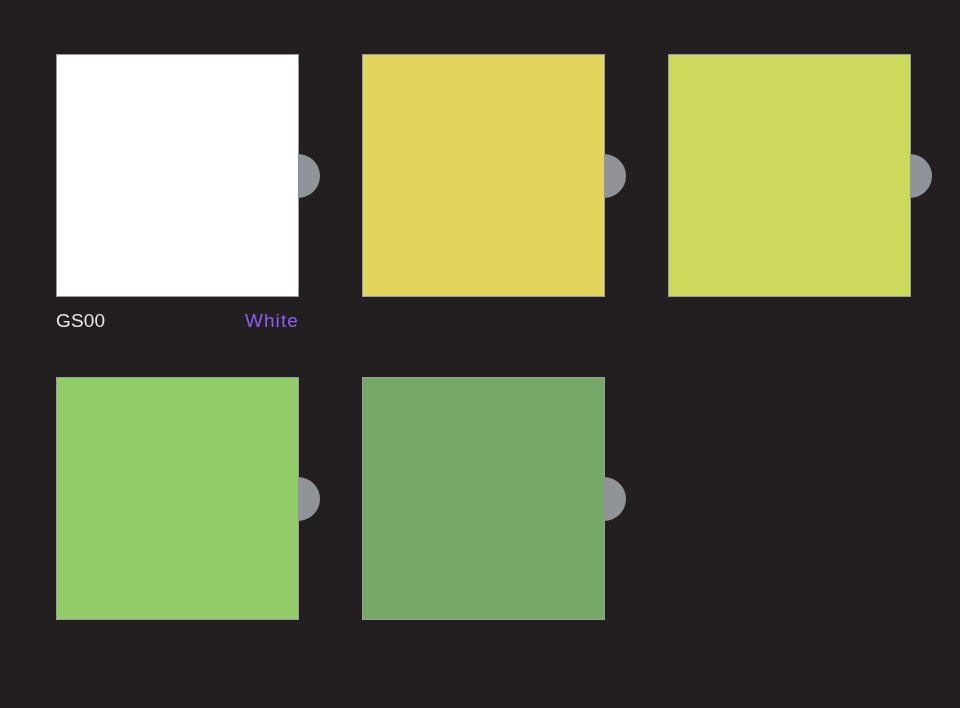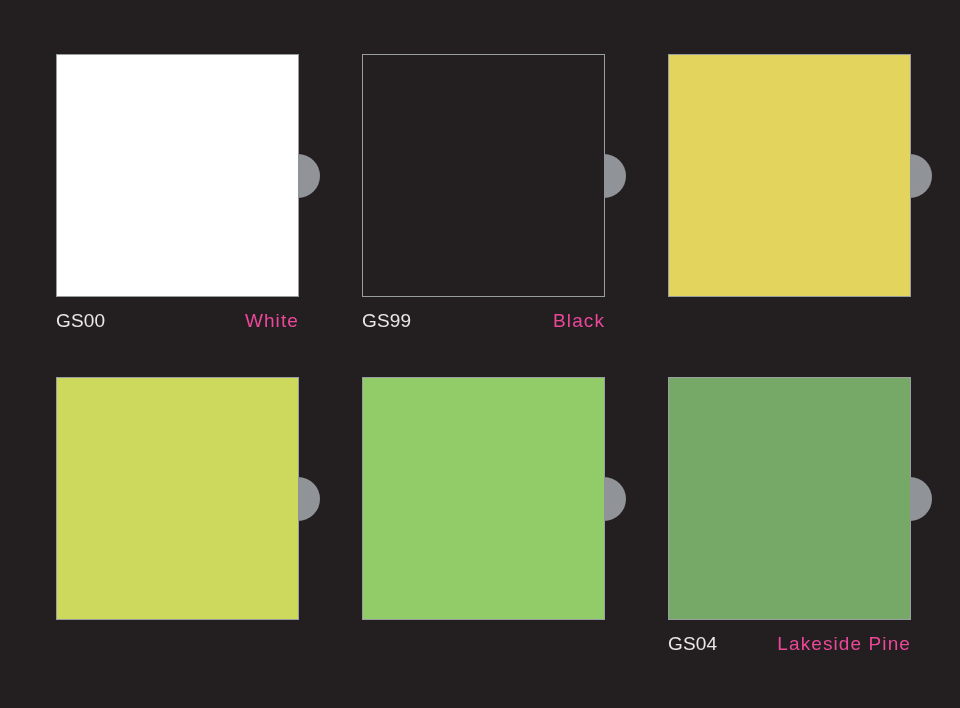--- a/index.html
+++ b/index.html
@@ -73,48 +73,38 @@
 
   .swatch-code {
     font-size: 19px;
     color: #e8e8e8;
     letter-spacing: 0.2px;
     white-space: nowrap;
   }
 
   .swatch-title {
     font-size: 19px;
-    color: #ec4899;
+    color: #8b5cf6;
     letter-spacing: 1.1px;
     white-space: nowrap;
     text-align: right;
   }
 </style>
 </head>
 <body>
 
 <main id="swatch-grid">
     <div class="swatch-card">
       <div class="swatch-chip" style="border-color: rgb(154, 157, 160);">
         <span class="swatch-tab" style="background: rgb(144, 148, 152);"></span>
         <span class="swatch-fill" style="background: rgb(255, 255, 255);"></span>
       </div>
       <div class="swatch-caption">
         <span class="swatch-code">GS00</span>
         <span class="swatch-title">White</span>
-      </div>
-    </div>
-    <div class="swatch-card">
-      <div class="swatch-chip" style="border-color: rgb(154, 157, 160);">
-        <span class="swatch-tab" style="background: rgb(144, 148, 152);"></span>
-        <span class="swatch-fill" style="background: rgb(35, 31, 32);"></span>
-      </div>
-      <div class="swatch-caption">
-        <span class="swatch-code">GS99</span>
-        <span class="swatch-title">Black</span>
       </div>
     </div>
     <div class="swatch-card">
       <div class="swatch-chip" style="border-color: rgb(154, 157, 160);">
         <span class="swatch-tab" style="background: rgb(144, 148, 152);"></span>
         <span class="swatch-fill" style="background: rgb(227, 212, 94);"></span>
       </div>
     </div>
     <div class="swatch-card">
       <div class="swatch-chip" style="border-color: rgb(154, 157, 160);">
@@ -126,18 +116,14 @@
       <div class="swatch-chip" style="border-color: rgb(154, 157, 160);">
         <span class="swatch-tab" style="background: rgb(144, 148, 152);"></span>
         <span class="swatch-fill" style="background: rgb(146, 204, 104);"></span>
       </div>
     </div>
     <div class="swatch-card">
       <div class="swatch-chip" style="border-color: rgb(154, 157, 160);">
         <span class="swatch-tab" style="background: rgb(144, 148, 152);"></span>
         <span class="swatch-fill" style="background: rgb(118, 169, 104);"></span>
       </div>
-      <div class="swatch-caption">
-        <span class="swatch-code">GS04</span>
-        <span class="swatch-title">Lakeside Pine</span>
-      </div>
     </div>
   </main>
 
 </body></html>

